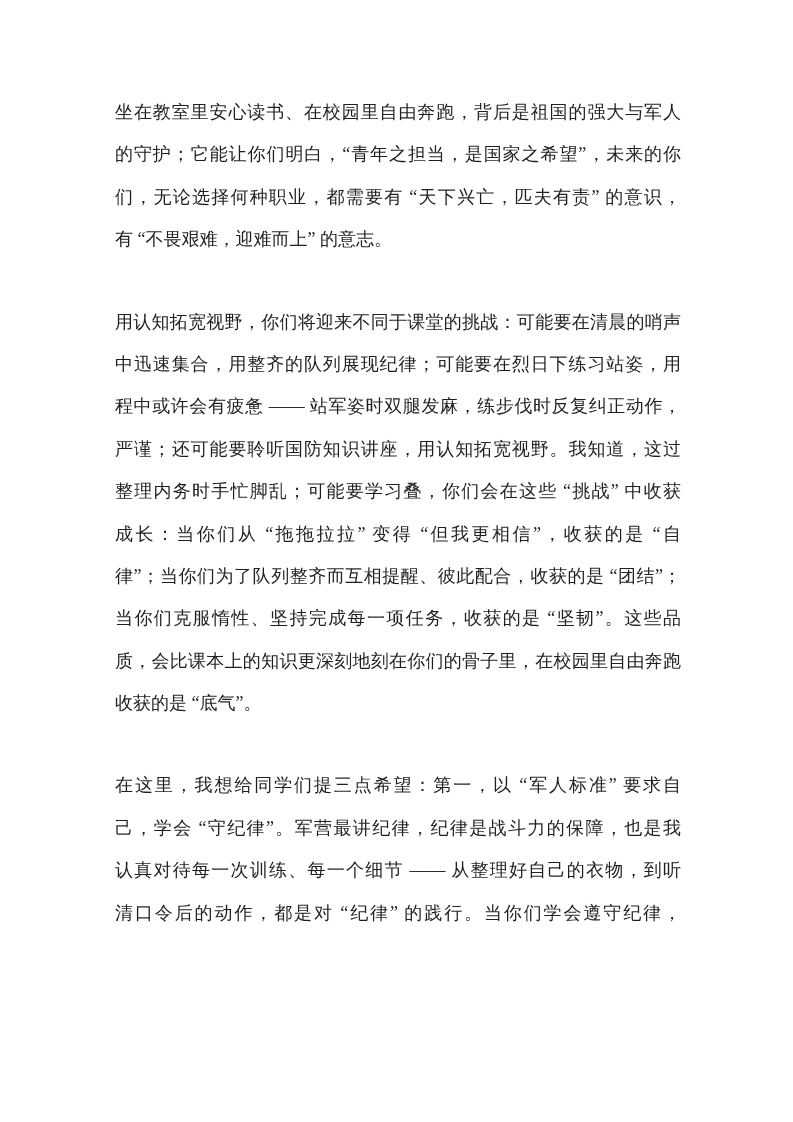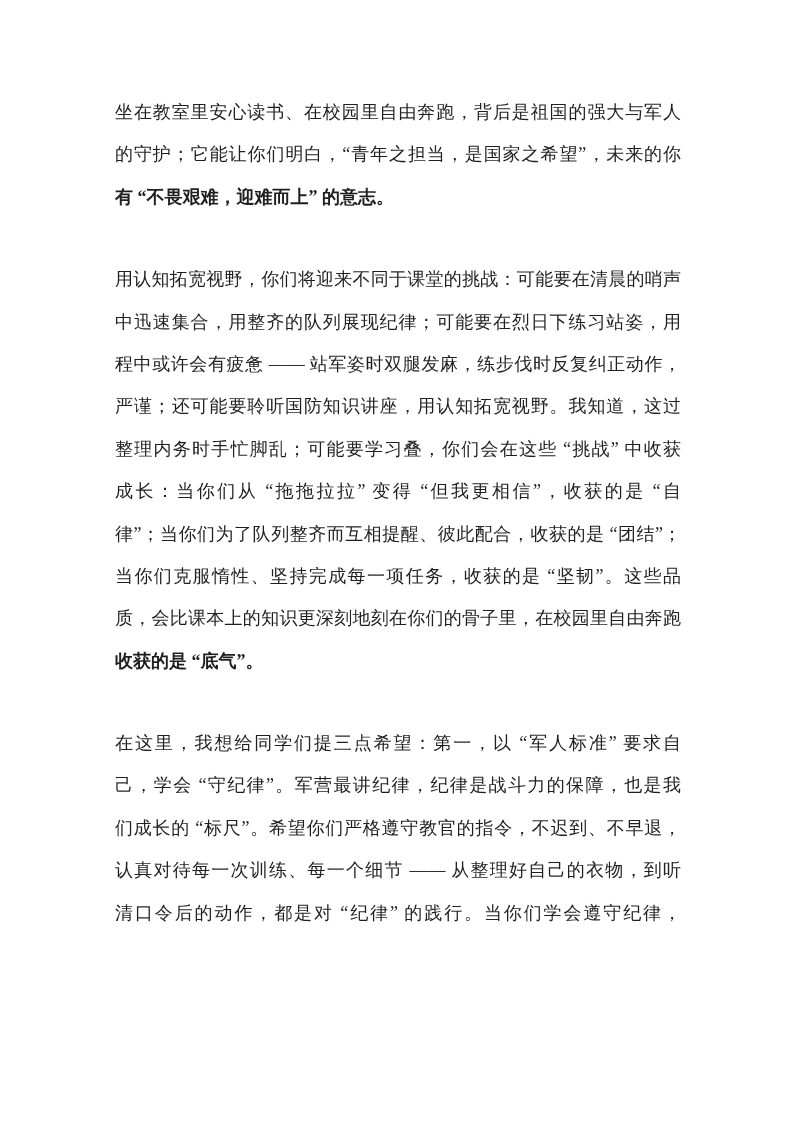--- a/index.html
+++ b/index.html
@@ -26,48 +26,47 @@
     height: 42.4px;
     color: #1f1f1f;
     text-align: justify;
     text-align-last: justify;
     overflow: hidden;
     white-space: pre-wrap;
   }
   .line.endline {
     text-align: center;
     text-align-last: left;
-    font-weight: bold;
   }
 </style>
 </head>
 <body>
 
 <div class="page">
 
   <div class="para">
     <div class="line">坐在教室里安心读书、在校园里自由奔跑，背后是祖国的强大与军人</div>
     <div class="line">的守护；它能让你们明白，“青年之担当，是国家之希望”，未来的你</div>
+    <div class="line">们，无论选择何种职业，都需要有 “天下兴亡，匹夫有责” 的意识，</div>
     <div class="line endline">有 “不畏艰难，迎难而上” 的意志。</div>
   </div>
 
   <div class="para">
     <div class="line">用认知拓宽视野，你们将迎来不同于课堂的挑战：可能要在清晨的哨声</div>
     <div class="line">中迅速集合，用整齐的队列展现纪律；可能要在烈日下练习站姿，用</div>
     <div class="line">程中或许会有疲惫 —— 站军姿时双腿发麻，练步伐时反复纠正动作，</div>
     <div class="line">严谨；还可能要聆听国防知识讲座，用认知拓宽视野。我知道，这过</div>
     <div class="line">整理内务时手忙脚乱；可能要学习叠，你们会在这些 “挑战” 中收获</div>
     <div class="line">成长：当你们从 “拖拖拉拉” 变得 “但我更相信”，收获的是 “自</div>
     <div class="line">律”；当你们为了队列整齐而互相提醒、彼此配合，收获的是 “团结”；</div>
     <div class="line">当你们克服惰性、坚持完成每一项任务，收获的是 “坚韧”。这些品</div>
     <div class="line">质，会比课本上的知识更深刻地刻在你们的骨子里，在校园里自由奔跑</div>
     <div class="line endline">收获的是 “底气”。</div>
   </div>
 
   <div class="para">
     <div class="line">在这里，我想给同学们提三点希望：第一，以 “军人标准” 要求自</div>
     <div class="line">己，学会 “守纪律”。军营最讲纪律，纪律是战斗力的保障，也是我</div>
-    <div class="line">们成长的 “标尺”。希望你们严格遵守教官的指令，不迟到、不早退，</div>
     <div class="line">认真对待每一次训练、每一个细节 —— 从整理好自己的衣物，到听</div>
     <div class="line">清口令后的动作，都是对 “纪律” 的践行。当你们学会遵守纪律，</div>
   </div>
 
 </div>
 
 </body></html>

